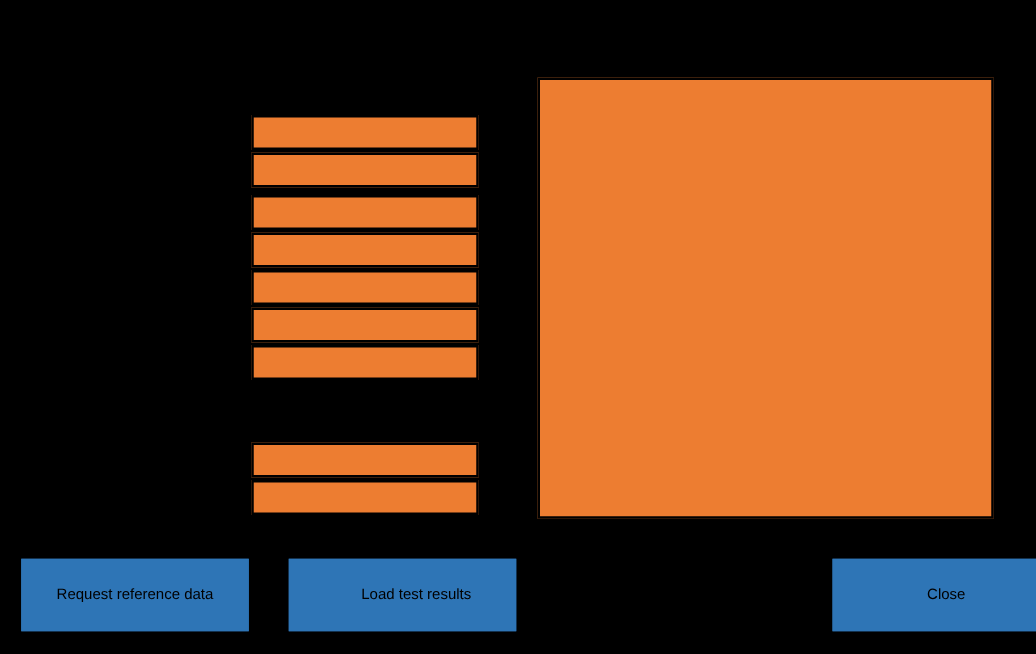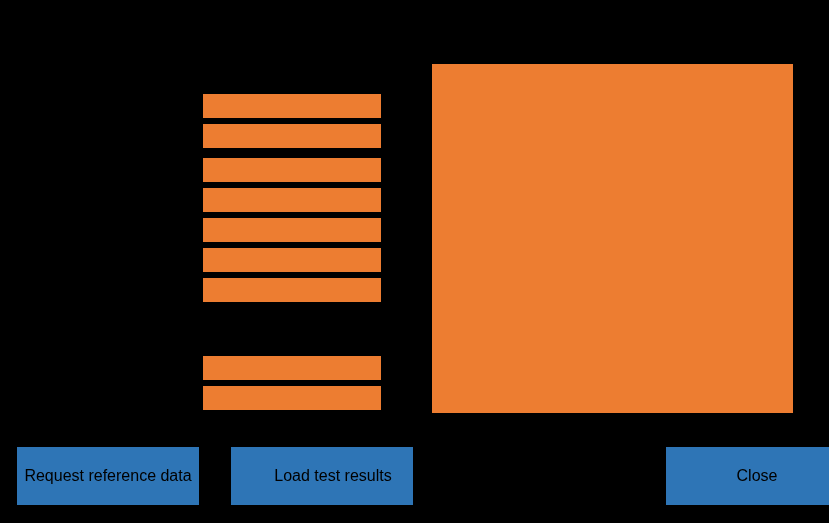--- a/index.html
+++ b/index.html
@@ -81,21 +81,21 @@
   }
   .action-button {
     position: absolute;
     box-sizing: border-box;
     top: 0;
     height: 58px;
     background: #2E75B6;
     border: 1px solid #2E75B6;
     color: #000000;
     font-family: "Liberation Sans", sans-serif;
-    font-size: 16px;
+    font-size: 12px;
     line-height: 1.15;
     text-align: center;
     display: flex;
     align-items: center;
     justify-content: center;
     padding: 2px 6px;
     cursor: pointer;
     -webkit-user-select: none;
     user-select: none;
   }

